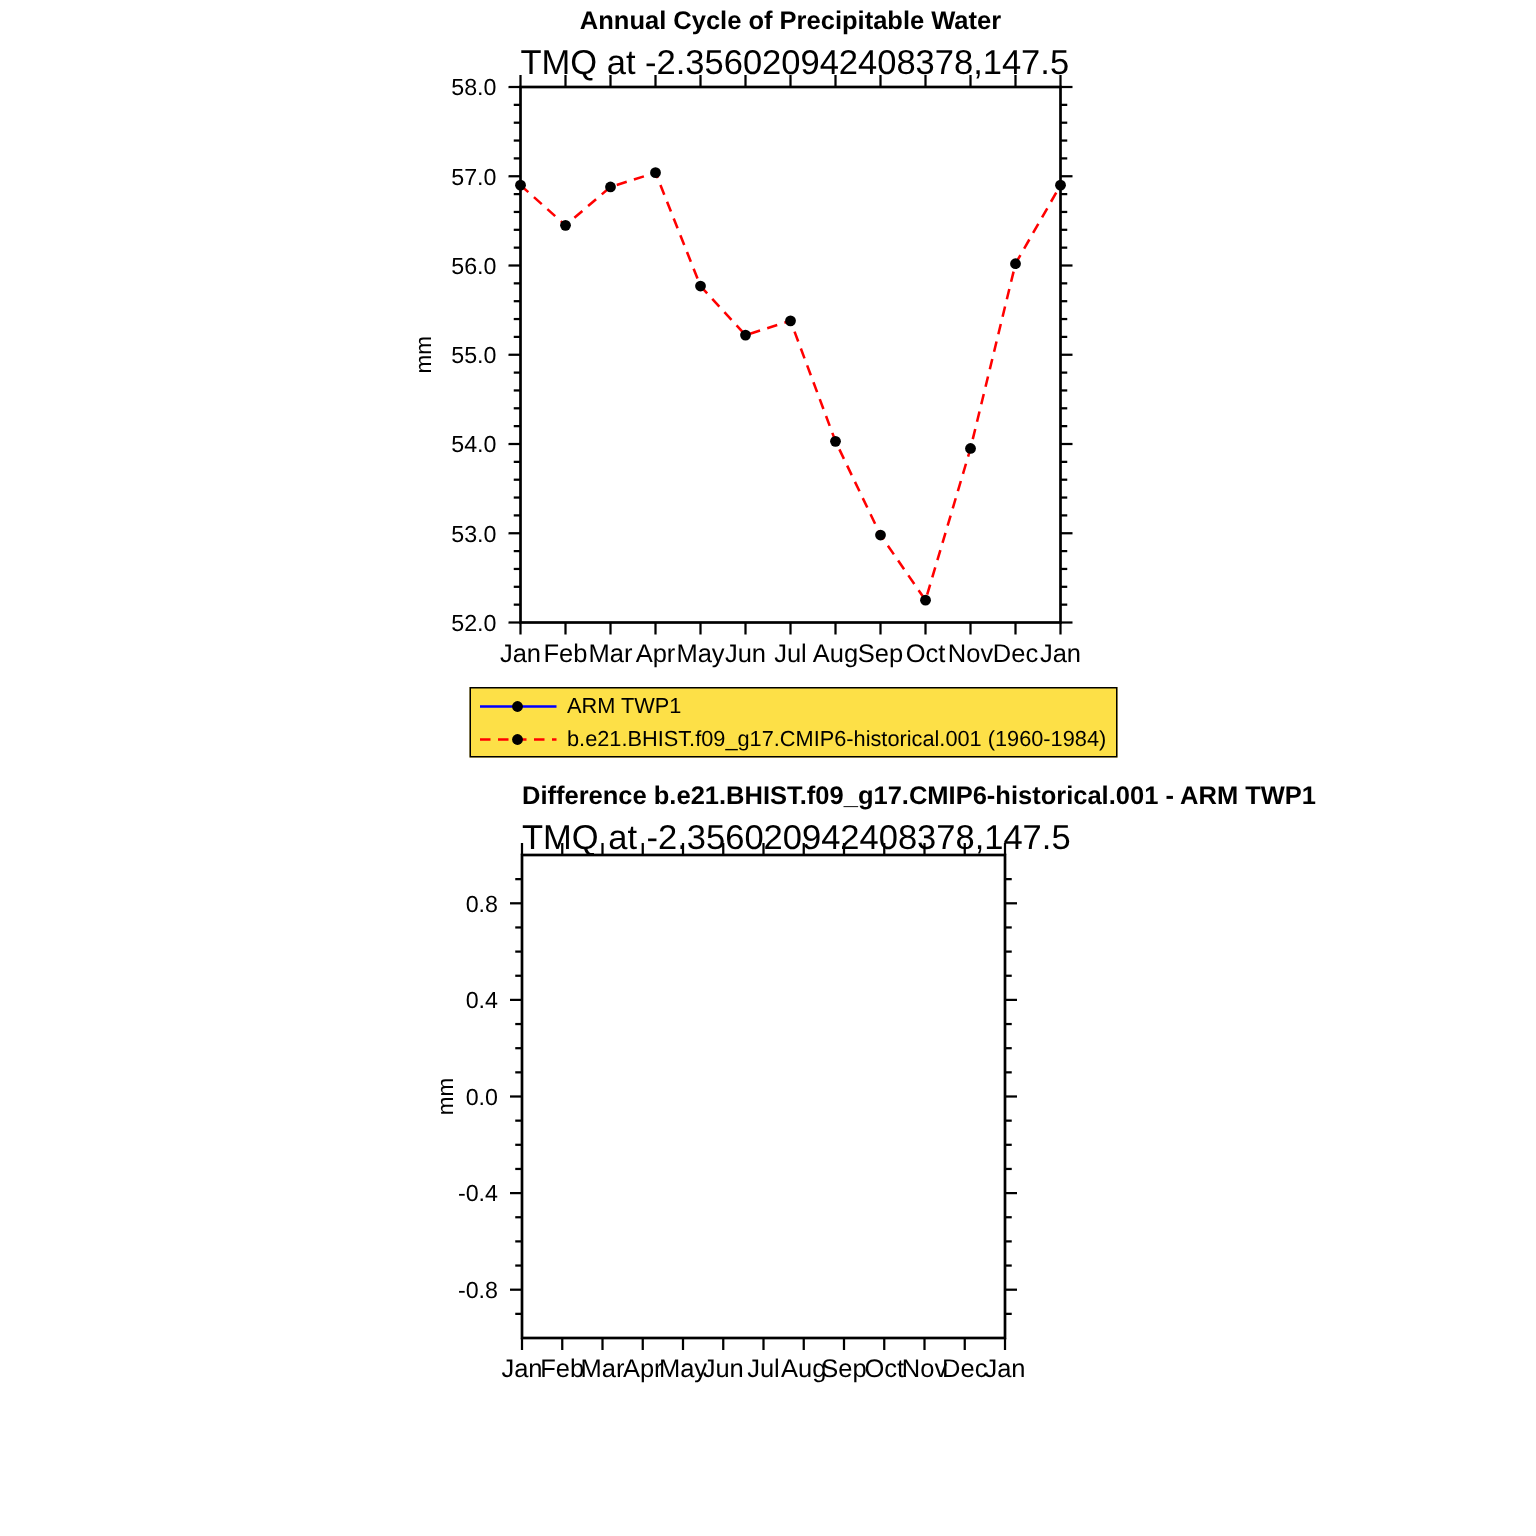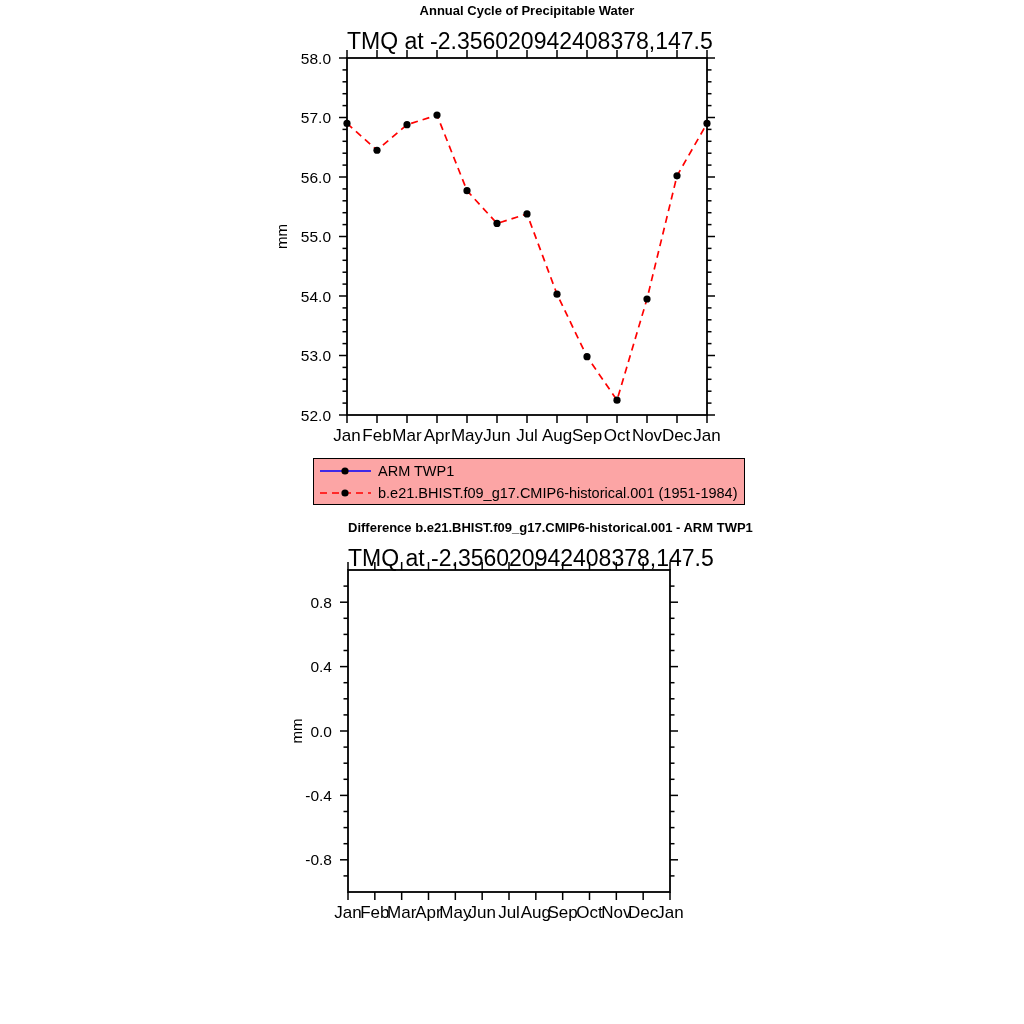--- a/index.html
+++ b/index.html
@@ -1,36 +1,36 @@
 <!DOCTYPE html>
 <html><head>
 <meta charset="utf-8">
 <style>
   html,body { margin:0; padding:0; background:#ffffff; }
   #canvas {
     position:relative; width:1024px; height:1024px; background:#ffffff;
     font-family:"Liberation Sans", sans-serif; color:#000; overflow:hidden;
   }
   .chart-title {
-    position:absolute; font-weight:bold; font-size:13px; line-height:1.15;
+    position:absolute; font-weight:bold; font-size:17px; line-height:1.15;
     white-space:nowrap; text-align:center;
   }
   .t1 { left:347px; width:360px; top:4px; }
   .t2 { left:348px; width:322px; top:521px; }
   .chart-subtitle {
     position:absolute; font-size:23px; line-height:1.15; white-space:nowrap;
   }
   .s1 { left:347px; top:28px; }
   .s2 { left:348px; top:545px; }
   #plots { position:absolute; left:0; top:0; }
   #plots text { font-family:"Liberation Sans", sans-serif; fill:#000; }
   .legend {
     position:absolute; left:313px; top:458px; width:432px; height:47px;
     border:1.5px solid #000; box-sizing:border-box;
-    display:flex; flex-direction:column; justify-content:center; background:#fca5a5;
+    display:flex; flex-direction:column; justify-content:center; background:#fde047;
   }
   .legend-row { display:flex; align-items:center; height:22px; padding-left:5px; }
   .legend-sample { flex:0 0 auto; }
   .legend-label { font-size:14.5px; white-space:nowrap; margin-left:3px; }
 </style>
 </head>
 <body>
 
 <div id="canvas">
 
@@ -273,17 +273,17 @@
           <line x1="1" y1="6" x2="52" y2="6" stroke="#0000ff" stroke-width="1.7" stroke-dasharray="none"></line>
           <circle cx="26" cy="6" r="3.6" fill="#000000"></circle>
         </svg>
       <span class="legend-label">ARM TWP1</span>
     </div>
     <div class="legend-row">
       <svg class="legend-sample" id="sample1" width="56" height="12">
           <line x1="1" y1="6" x2="52" y2="6" stroke="#ff0000" stroke-width="1.7" stroke-dasharray="7 5"></line>
           <circle cx="26" cy="6" r="3.6" fill="#000000"></circle>
         </svg>
-      <span class="legend-label">b.e21.BHIST.f09_g17.CMIP6-historical.001 (1951-1984)</span>
+      <span class="legend-label">b.e21.BHIST.f09_g17.CMIP6-historical.001 (1960-1984)</span>
     </div>
   </div>
 
 </div>
 
 </body></html>

